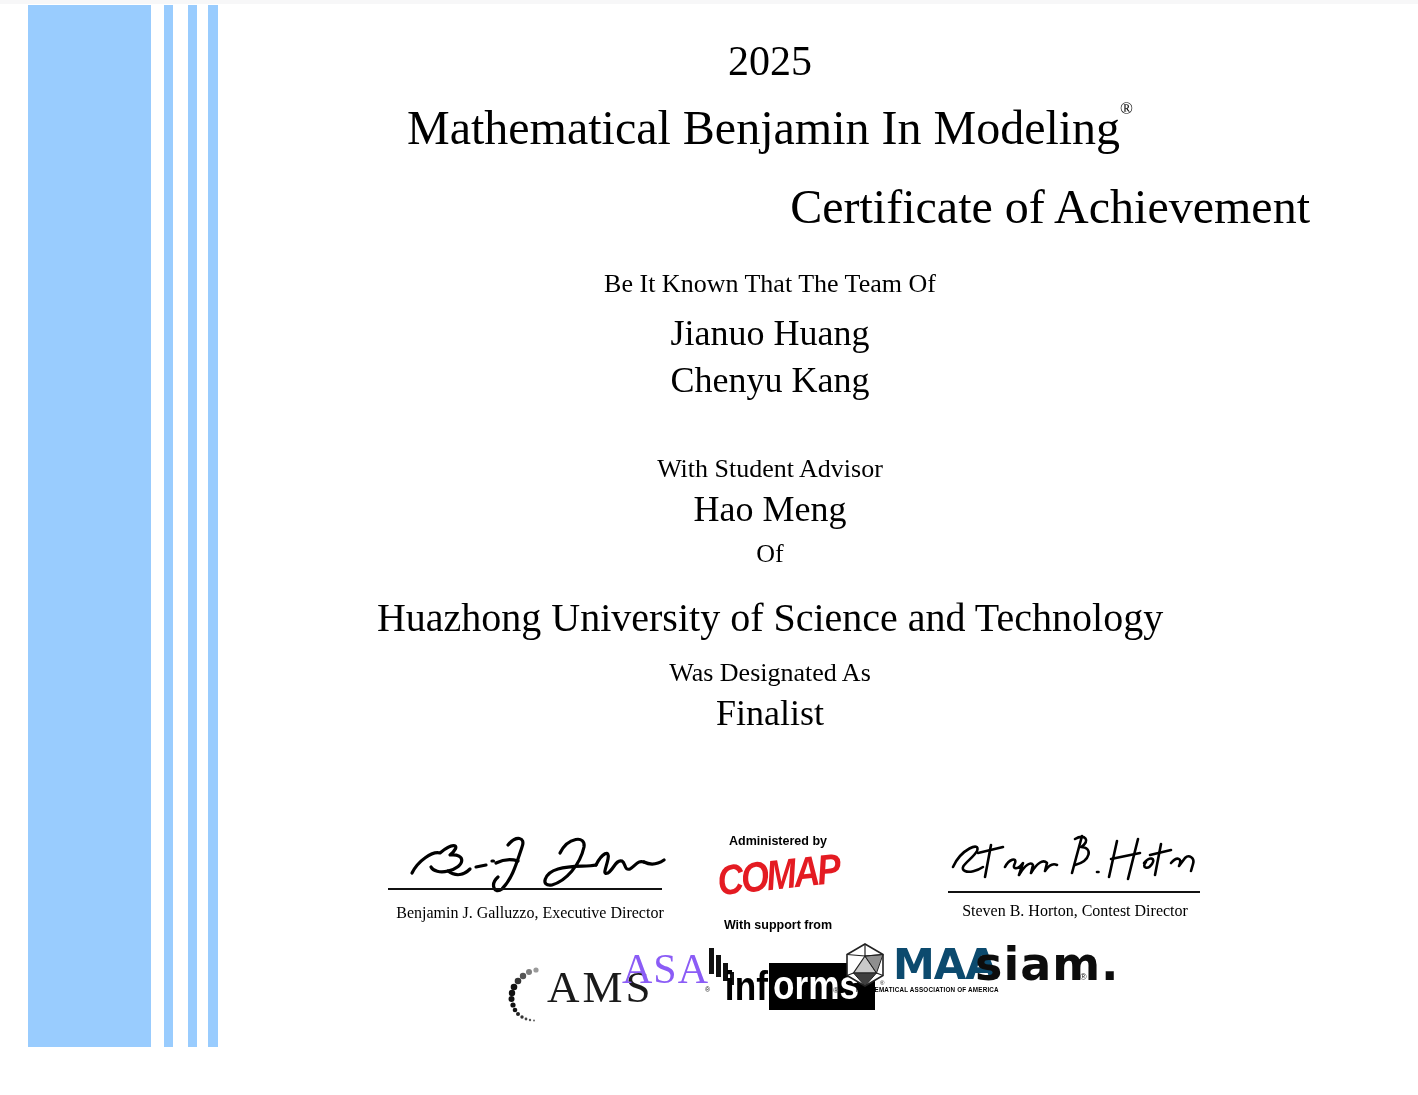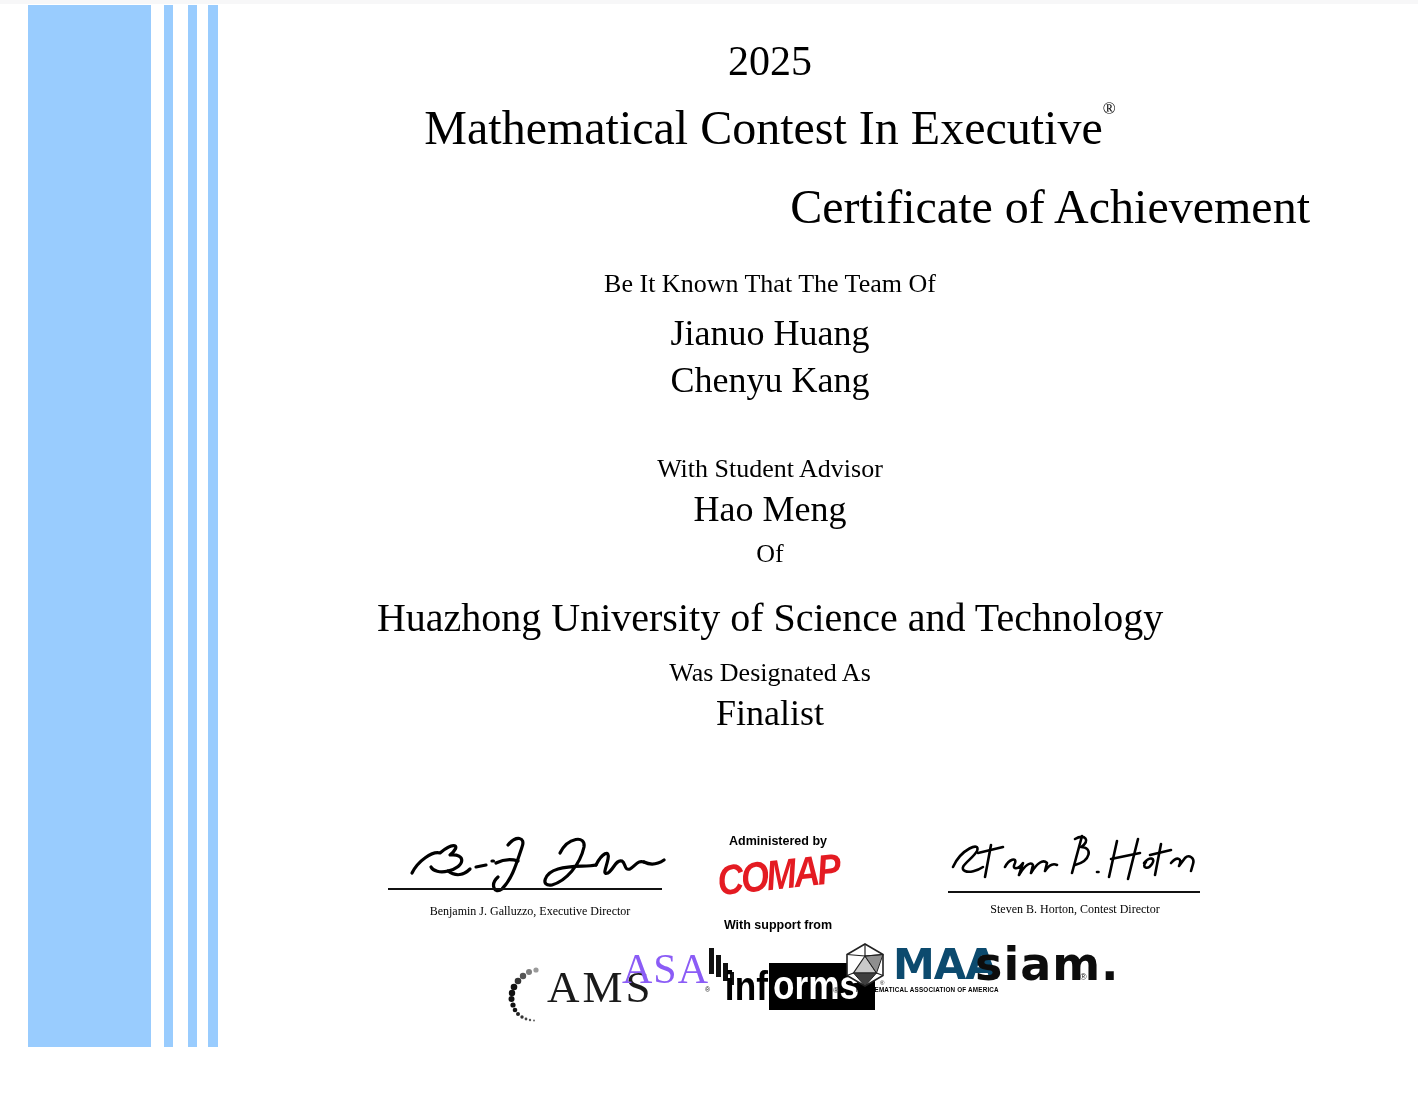--- a/index.html
+++ b/index.html
@@ -32,21 +32,21 @@
   .advisor-name{top:489px;}
   .of-label{top:539px;text-align:center;}
   .institution{top:596px;font-size:40px;}
   .designation-intro{top:658px;}
   .designation{top:693px;}
 
   
   .sig-line{height:2px;background:#111;}
   .sig-line-left{left:388px;top:888px;width:274px;}
   .sig-line-right{left:948px;top:891px;width:252px;}
-  .sig-label{font-size:12px;text-align:center;white-space:nowrap;}
+  .sig-label{font-size:16px;text-align:center;white-space:nowrap;}
   .sig-label-left{left:380px;top:904px;width:300px;}
   .sig-label-right{left:935px;top:902px;width:280px;}
   .sig-svg{stroke:#000;fill:none;stroke-linecap:round;stroke-linejoin:round;}
   .sig-left-svg{left:398px;top:829px;}
   .sig-right-svg{left:945px;top:831px;}
 
   
   .admin-label{font-family:"Liberation Sans", sans-serif;font-weight:bold;font-size:12.5px;
                text-align:center;white-space:nowrap;}
   .administered-by{left:700px;top:834px;width:156px;}
@@ -83,21 +83,21 @@
 </head>
 <body>
 
 <div class="abs top-strip"></div>
 <div class="abs bar bar-wide"></div>
 <div class="abs bar bar-s1"></div>
 <div class="abs bar bar-s2"></div>
 <div class="abs bar bar-s3"></div>
 
 <div class="abs ctext year">2025</div>
-<div class="abs ctext title"><span>Mathematical Contest In Executive</span><sup>®</sup></div>
+<div class="abs ctext title"><span>Mathematical Benjamin In Modeling</span><sup>®</sup></div>
 <div class="abs ctext subtitle">Certificate of Achievement</div>
 
 <div class="abs ctext small-line team-intro">Be It Known That The Team Of</div>
 <div class="abs ctext big-line member-1">Jianuo Huang</div>
 <div class="abs ctext big-line member-2">Chenyu Kang</div>
 
 <div class="abs ctext small-line advisor-intro">With Student Advisor</div>
 <div class="abs ctext big-line advisor-name">Hao Meng</div>
 
 <div class="abs ctext small-line of-label">Of</div>

